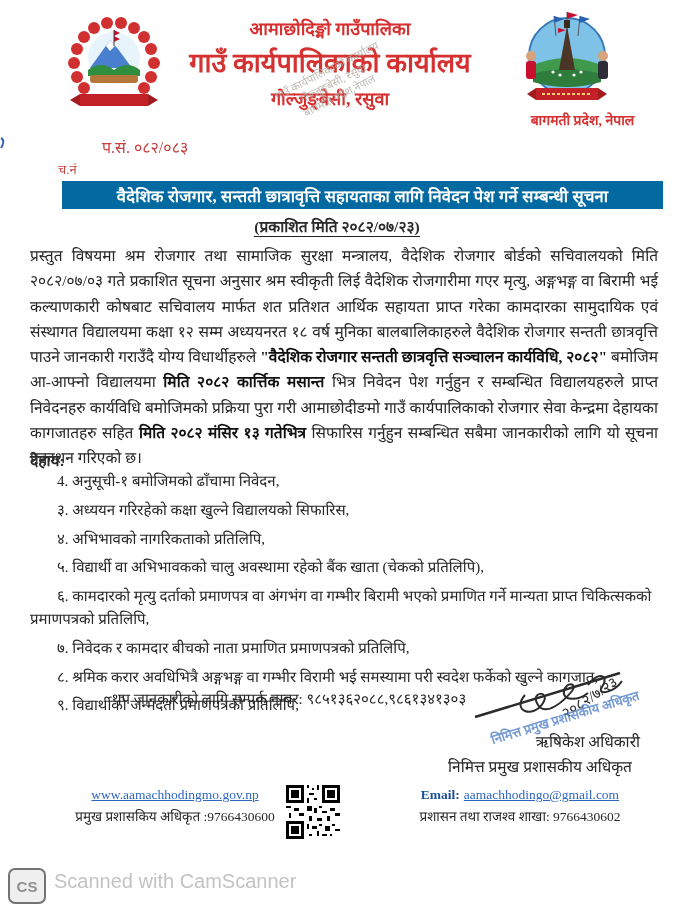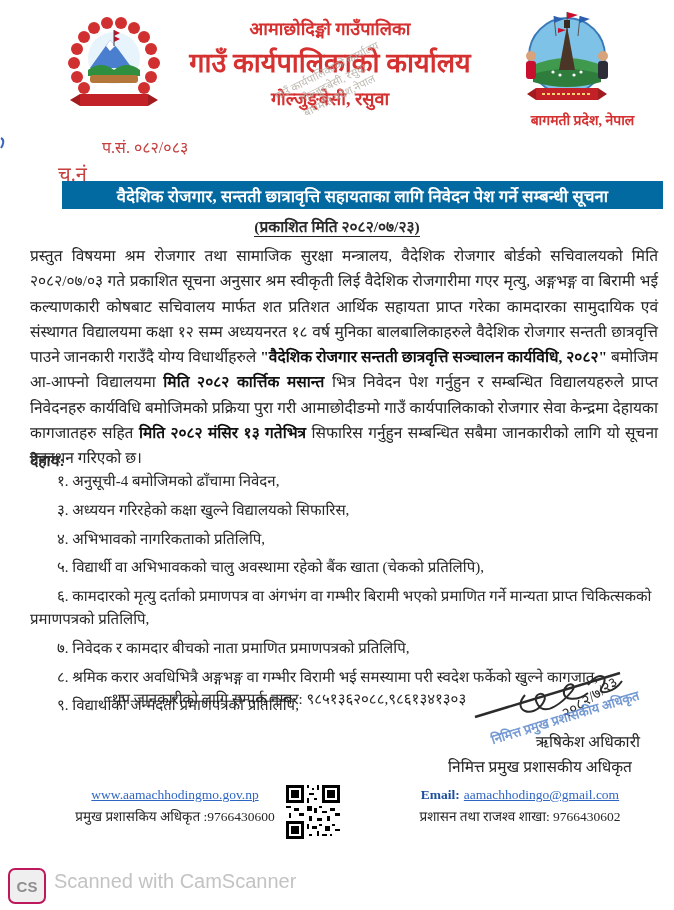--- a/index.html
+++ b/index.html
@@ -13,21 +13,21 @@
   .province{position:absolute;left:495px;top:110px;width:175px;text-align:center;
             font-size:14px;font-weight:bold;color:#d63131;}
   .logo-left{position:absolute;left:58px;top:16px;width:112px;height:104px;}
   .logo-right{position:absolute;left:508px;top:8px;width:118px;height:104px;}
   .faded-stamp{position:absolute;left:248px;top:62px;width:170px;
                transform:rotate(-27deg);color:#b3ada4;opacity:.85;
                font-size:11px;line-height:14px;text-align:center;}
   .pen-mark{position:absolute;left:0px;top:136px;width:10px;height:14px;}
   
   .ref-ps{position:absolute;left:66px;top:136px;font-size:16px;color:#c64040;margin-left:36px;}
-  .ref-ch{position:absolute;left:58px;top:160px;font-size:20px;color:#c64040;}
+  .ref-ch{position:absolute;left:58px;top:160px;font-size:13px;color:#c64040;}
   
   .title-bar{position:absolute;left:62px;top:181px;width:601px;height:28px;
              background:#0369a1;color:#ffffff;display:flex;align-items:center;
              justify-content:center;font-size:16.5px;font-weight:bold;letter-spacing:.2px;}
   .pub-date{position:absolute;left:0;top:215px;width:674px;text-align:center;
             font-size:15.5px;font-weight:bold;}
   .pub-date span{border-bottom:1.5px solid #222;padding-bottom:1px;margin-top:10px;}
   
   .paragraph{position:absolute;left:30px;top:243px;width:628px;font-size:15.5px;
              line-height:25.3px;text-align:justify;color:#262626;}
@@ -48,21 +48,21 @@
   
   .footer-left{position:absolute;left:60px;top:785px;width:230px;text-align:center;}
   .footer-right{position:absolute;left:390px;top:785px;width:260px;text-align:center;}
   .site-link,.email-link{color:#2f66c4;font-size:13.5px;text-decoration:underline;}
   .email-label{color:#1d4f9e;font-size:13.5px;font-weight:bold;text-align:right;}
   .footer-sub{font-size:13.5px;color:#262626;margin-top:4px;}
   .qr{position:absolute;left:286px;top:785px;width:54px;height:54px;}
   
   .cs-bar{position:absolute;left:0;top:858px;width:674px;height:52px;background:#ffffff;}
   .cs-badge{position:absolute;left:8px;top:10px;width:34px;height:32px;background:#efefef;
-            border:2px solid #be185d;border-radius:7px;display:flex;align-items:center;
+            border:2px solid #737373;border-radius:7px;display:flex;align-items:center;
             justify-content:center;font-family:"Liberation Sans",sans-serif;
             font-weight:bold;font-size:15px;color:#8e8e8e;}
   .cs-text{position:absolute;left:54px;top:12px;font-family:"Liberation Sans",sans-serif;
            font-size:20px;color:#c3c3c3;}
 </style>
 </head>
 <body>
 
 <div class="page">
 
@@ -169,21 +169,21 @@
   <div class="title-bar">वैदेशिक रोजगार, सन्तती छात्रावृत्ति सहायताका लागि निवेदन पेश गर्ने सम्बन्धी सूचना</div>
   <div class="pub-date">
     <span>(प्रकाशित मिति २०८२/०७/२३)</span>
   </div>
 
   <div class="paragraph"><span>प्रस्तुत विषयमा श्रम रोजगार तथा सामाजिक सुरक्षा मन्त्रालय, वैदेशिक रोजगार बोर्डको सचिवालयको मिति २०८२/०७/०३ गते प्रकाशित सूचना अनुसार श्रम स्वीकृती लिई वैदेशिक रोजगारीमा गएर मृत्यु, अङ्गभङ्ग वा बिरामी भई कल्याणकारी कोषबाट सचिवालय मार्फत शत प्रतिशत आर्थिक सहायता प्राप्त गरेका कामदारका सामुदायिक एवं संस्थागत विद्यालयमा कक्षा १२ सम्म अध्ययनरत १८ वर्ष मुनिका बालबालिकाहरुले वैदेशिक रोजगार सन्तती छात्रवृत्ति पाउने जानकारी गराउँदै योग्य विधार्थीहरुले </span><span class="b">"वैदेशिक रोजगार सन्तती छात्रवृत्ति सञ्चालन कार्यविधि, २०८२"</span><span> बमोजिम आ-आफ्नो विद्यालयमा </span><span class="b">मिति २०८२ कार्त्तिक मसान्त</span><span> भित्र निवेदन पेश गर्नुहुन र सम्बन्धित विद्यालयहरुले प्राप्त निवेदनहरु कार्यविधि बमोजिमको प्रक्रिया पुरा गरी आमाछोदीङमो गाउँ कार्यपालिकाको रोजगार सेवा केन्द्रमा देहायका कागजातहरु सहित </span><span class="b">मिति २०८२ मंसिर १३ गतेभित्र</span><span> सिफारिस गर्नुहुन सम्बन्धित सबैमा जानकारीको लागि यो सूचना प्रकाशन गरिएको छ।</span></div>
 
   <div class="dehaya">देहाय:</div>
 
   <div class="list">
-    <div class="list-item">१. अनुसूची-4 बमोजिमको ढाँचामा निवेदन,</div>
+    <div class="list-item">4. अनुसूची-१ बमोजिमको ढाँचामा निवेदन,</div>
     <div class="list-item">३. अध्ययन गरिरहेको कक्षा खुल्ने विद्यालयको सिफारिस,</div>
     <div class="list-item">४. अभिभावको नागरिकताको प्रतिलिपि,</div>
     <div class="list-item">५. विद्यार्थी वा अभिभावकको चालु अवस्थामा रहेको बैंक खाता (चेकको प्रतिलिपि),</div>
     <div class="list-item">६. कामदारको मृत्यु दर्ताको प्रमाणपत्र वा अंगभंग वा गम्भीर बिरामी भएको प्रमाणित गर्ने मान्यता प्राप्त चिकित्सकको प्रमाणपत्रको प्रतिलिपि,</div>
     <div class="list-item">७. निवेदक र कामदार बीचको नाता प्रमाणित प्रमाणपत्रको प्रतिलिपि,</div>
     <div class="list-item">८. श्रमिक करार अवधिभित्रै अङ्गभङ्ग वा गम्भीर विरामी भई समस्यामा परी स्वदेश फर्केको खुल्ने कागजात,</div>
     <div class="list-item">९. विद्यार्थीको जन्मदर्ता प्रमाणपत्रको प्रतिलिपि,</div>
   </div>
 
   <div class="contact">थप जानकारीको लागि सम्पर्क नम्बर: ९८५१३६२०८८,९८६१३४१३०३</div>

